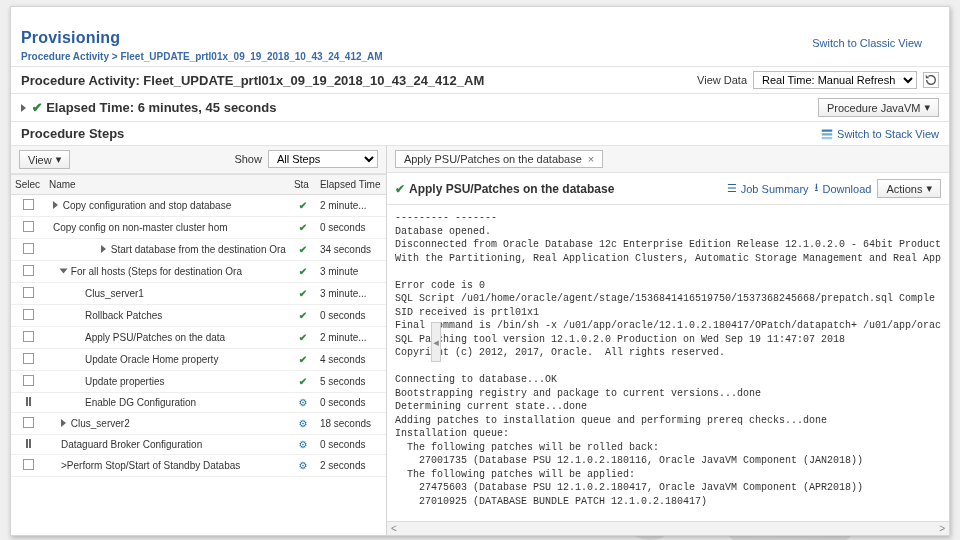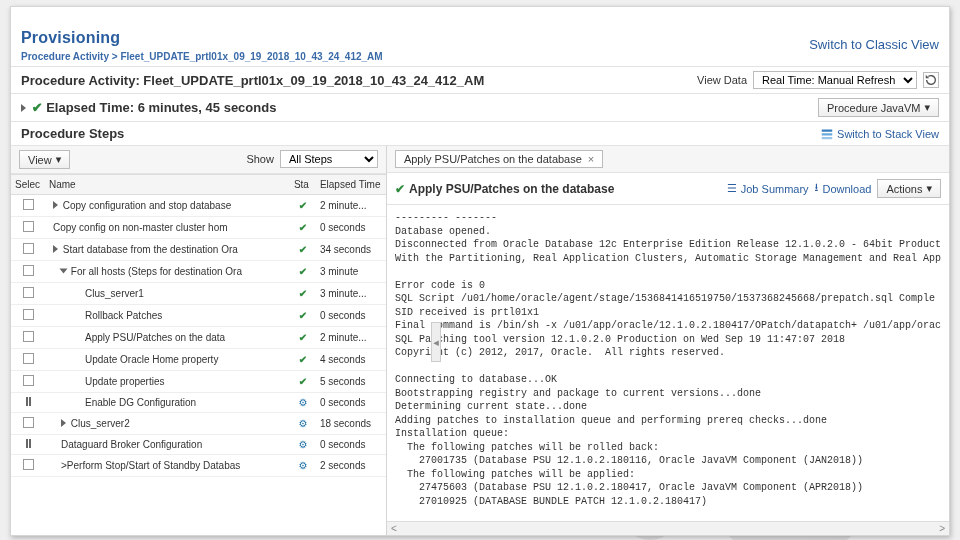--- a/index.html
+++ b/index.html
@@ -6,21 +6,21 @@
   body { font-family: Arial, Helvetica, sans-serif; font-size: 11px; color: #333; background: #f0efef; width: 960px; height: 540px; overflow: hidden; position: relative; }
   .bg-bubbles { position:absolute; inset:0; z-index:0; }
   .bg-bubbles .b { position:absolute; border-radius:50%; background: radial-gradient(circle at 35% 30%, rgba(255,255,255,0.9), rgba(180,180,180,0.3) 60%, rgba(150,150,150,0.25)); }
   .panel { position: relative; z-index:1; background:#fff; border:1px solid #d5d5d5; }
   .wrap { position:relative; z-index:1; width:940px; margin:6px auto 0; box-shadow:1px 2px 5px rgba(0,0,0,0.25); }
   .pagehdr { background:#fff; padding:22px 10px 4px; border-bottom:1px solid #e3e3e3; }
   .title { font-size:16px; font-weight:bold; color:#2a5d9e; letter-spacing:.2px; }
   .crumb { font-size:10px; color:#3a6aa8; margin-top:4px;font-weight:bold; }
   .crumb a { color:#3a6aa8; text-decoration:none; }
   .topbar { background:#fff; display:flex; align-items:center; justify-content:space-between; padding:4px 10px; border-bottom:1px solid #e3e3e3; }
-  .topright { position:absolute; right:10px; top:30px; font-size:13px; color:#2a5d9e; }
+  .topright { position:absolute; right:27px; top:30px; font-size:11px; color:#2a5d9e; }
   .topright span { cursor:pointer; }
   .pa-title { font-size:13px; font-weight:bold; }
   .vd { display:flex; align-items:center; gap:6px; font-size:11px; }
   .vd select, select { font-size:11px; padding:1px 4px; border:1px solid #bcbcbc; background:#fff; }
   .refresh { width:16px;height:16px; border:1px solid #bcbcbc; display:inline-flex; align-items:center;justify-content:center; cursor:pointer; }
   .row2 { background:#fff; display:flex; align-items:center; justify-content:space-between; padding:4px 10px; border-bottom:1px solid #e3e3e3; }
   .row3 { background:#fff; display:flex; align-items:center; justify-content:space-between; padding:4px 10px; border-bottom:1px solid #e3e3e3; }
   .btnlike { border:1px solid #bcbcbc; background:linear-gradient(#fff,#eee); padding:2px 8px; font-size:11px; cursor:pointer; display:inline-flex; align-items:center; gap:4px; }
   .subhdr { font-size:13px; font-weight:bold; }
   .link { color:#2a5d9e; cursor:pointer; display:inline-flex; align-items:center; gap:4px; }
@@ -111,21 +111,21 @@
   </div>
 
   <div class="cols" style="position:relative;">
     <div class="divhandle">◂</div>
 
     <div class="left">
       <div class="lhdr">
         <span class="btnlike"><span>View</span> ▾</span>
         <span style="display:flex;align-items:center;gap:6px;">
           <span class="lbl">Show</span>
-          <select style="width:98px;"><option>All Steps</option></select>
+          <select style="width:110px;"><option>All Steps</option></select>
         </span>
       </div>
       <table class="grid">
         <colgroup>
             <col style="width:34px">
             <col>
             <col style="width:26px">
             <col style="width:70px">
           </colgroup>
         <thead>
@@ -144,21 +144,21 @@
               <td>2 minute...</td>
             </tr>
             <tr>
               <td style="text-align:center"><span class="cb"></span></td>
               <td style="padding-left:8px;"> Copy config on non-master cluster hom</td>
               <td style="text-align:center"><span class="check">✔</span></td>
               <td>0 seconds</td>
             </tr>
             <tr>
               <td style="text-align:center"><span class="cb"></span></td>
-              <td style="padding-left:8px;"><span class="tri"></span> Start database from the destination Ora</td>
+              <td style="padding-left:8px;text-align:right;"><span class="tri"></span> Start database from the destination Ora</td>
               <td style="text-align:center"><span class="check">✔</span></td>
               <td>34 seconds</td>
             </tr>
             <tr>
               <td style="text-align:center"><span class="cb"></span></td>
               <td style="padding-left:16px;"><span class="tri d"></span> For all hosts (Steps for destination Ora</td>
               <td style="text-align:center"><span class="check">✔</span></td>
               <td>3 minute</td>
             </tr>
             <tr>

